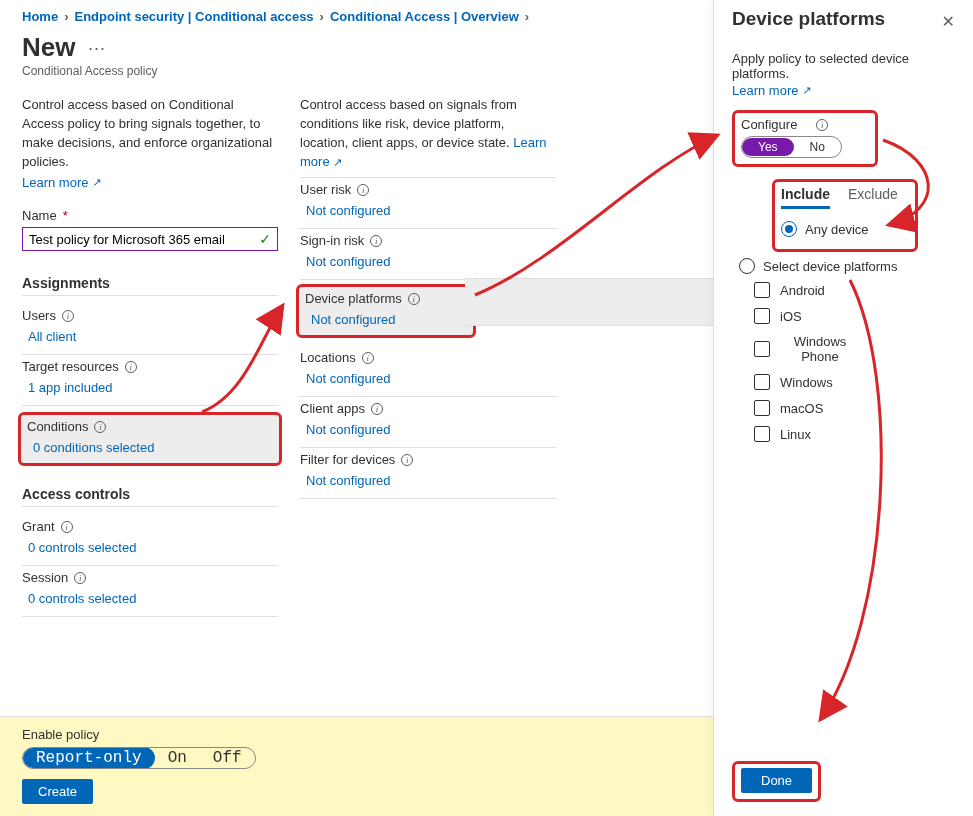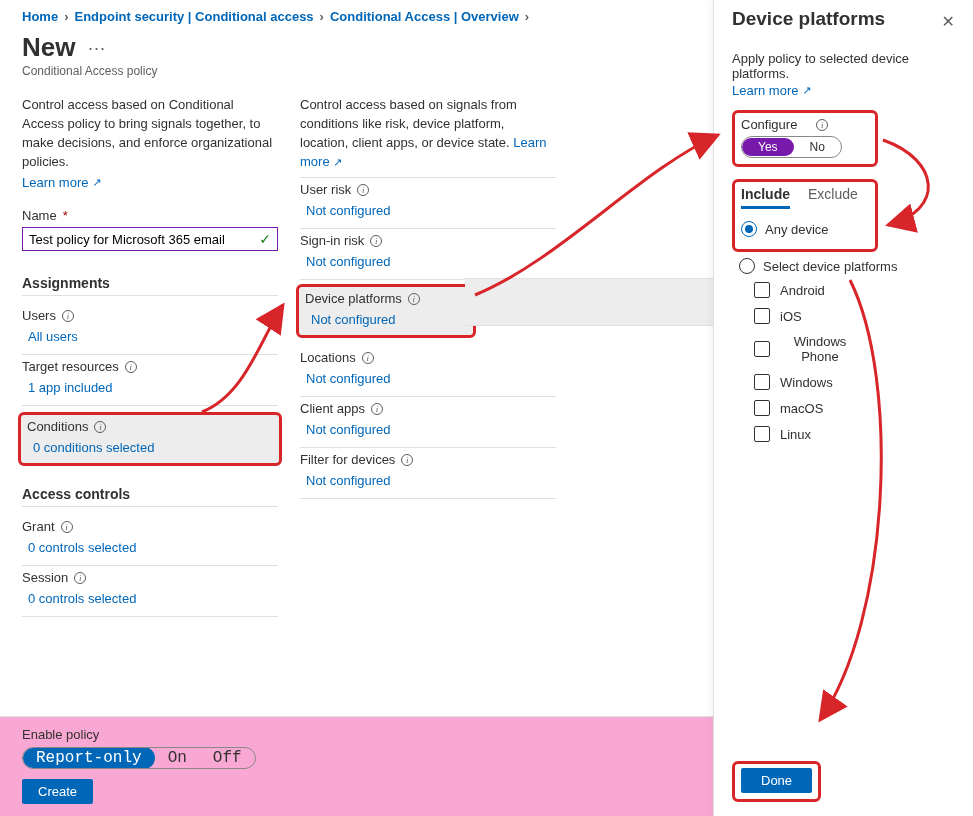--- a/index.html
+++ b/index.html
@@ -33,41 +33,41 @@
   
   .item-block { padding: 4px 0 8px 0; border-bottom: 1px solid #e1dfdd; }
   .item-block .item-title { display:flex; align-items:center; gap:6px; font-size:13px; color:#323130; }
   .item-block .item-val { color:#0066b8; padding: 6px 0 2px 6px; font-size:13px; }
   
   .item-block.highlight { background:#ededed; border:3px solid #d8252a; border-radius:6px; padding:4px 6px 6px 6px; margin:2px -4px 8px -4px; }
   
   .info-icon { width:12px; height:12px; border:1px solid #605e5c; border-radius:50%; display:inline-flex; align-items:center; justify-content:center; font-size:9px; color:#605e5c; font-style:italic; font-family:Georgia,serif; }
   .ext-icon { font-size:11px; }
   
-  .footer { position:absolute; left:0; bottom:0; width:715px; border-top:1px solid #e1dfdd; padding:10px 22px 12px 22px; background:#f9a8d4; }
+  .footer { position:absolute; left:0; bottom:0; width:715px; border-top:1px solid #e1dfdd; padding:10px 22px 12px 22px; background:#fef9c3; }
   .footer-label { font-size:13px; margin-bottom:5px; }
   .tri-toggle { display:inline-flex; align-items:center; border:1px solid #8a8886; border-radius:11px; height:22px; overflow:hidden; margin-bottom:10px; }
   .tri-toggle span { padding: 2px 13px; font-size:16px; cursor:pointer;font-family:Liberation Mono, monospace; }
   .tri-toggle span.active { background:#0066b8; color:#fff; border-radius:11px; }
   .btn-create { background:#0066b8; color:#fff; border:none; border-radius:2px; padding:5px 16px; font-size:13px; cursor:pointer; }
   
   .right-panel { position:absolute; right:0; top:0; width:260px; height:816px; border-left:1px solid #e1dfdd; background:#fff; padding:8px 18px 14px 18px; display:flex; flex-direction:column; box-shadow:-3px 0 8px rgba(0,0,0,0.04); }
   .rp-header { display:flex; justify-content:space-between; align-items:flex-start; margin-bottom:20px; }
   .rp-title { font-size:19px; font-weight:600; }
   .rp-close { font-size:16px; color:#605e5c; cursor:pointer; padding-top:4px; }
   .rp-desc { font-size:13px; margin-bottom:2px; }
   .rp-learn { display:inline-flex; align-items:center; gap:4px; margin-bottom:12px; }
   
   .configure-box { border:3px solid #d8252a; border-radius:6px; padding:4px 6px 6px 6px; margin-bottom:12px; width:146px; }
   .cfg-label { display:flex; align-items:center; gap:19px; font-size:13px; margin-bottom:4px; }
   .yn-toggle { display:inline-flex; align-items:center; border:1px solid #8a8886; border-radius:11px; height:22px; overflow:hidden; }
   .yn-toggle span { padding:2px 16px; font-size:12px; cursor:pointer; }
   .yn-toggle span.active-purple { background:#7719aa; color:#fff; border-radius:11px; }
   
-  .include-box { border:3px solid #d8252a; border-radius:6px; padding:4px 6px 6px 6px; margin-bottom:6px; width:146px; }
+  .include-box { border:3px solid #d8252a; border-radius:6px; padding:4px 6px 6px 6px; margin-bottom:6px; width:146px;margin-left:40px; }
   .tabs { display:flex; gap:18px; margin-bottom:12px; }
   .tab { font-size:14px; padding-bottom:4px; cursor:pointer; }
   .tab.active { font-weight:600; border-bottom:3px solid #0066b8; color:#323130; }
   .tab.inactive { color:#605e5c; }
   .radio-row { display:flex; align-items:center; gap:8px; font-size:13px; margin-bottom:6px; }
   .radio-outer { width:16px; height:16px; border:1px solid #323130; border-radius:50%; display:flex; align-items:center; justify-content:center; }
   .radio-outer.sel { border-color:#0066b8; }
   .radio-dot { width:8px; height:8px; border-radius:50%; background:#0066b8; }
   
   .platform-list { margin-left:22px; margin-top:2px; }
@@ -117,21 +117,21 @@
         <span class="check-valid">✓</span>
       </div>
       
       <div class="section-h">Assignments</div>
       
       <div class="item-block">
         <div class="item-title">
             <span>Users</span>
             <span class="info-icon">i</span>
           </div>
-        <div class="item-val link">All users</div>
+        <div class="item-val link">All client</div>
       </div>
       
       <div class="item-block">
         <div class="item-title">
             <span>Target resources</span>
             <span class="info-icon">i</span>
           </div>
         <div class="item-val link">1 app included</div>
       </div>
       

